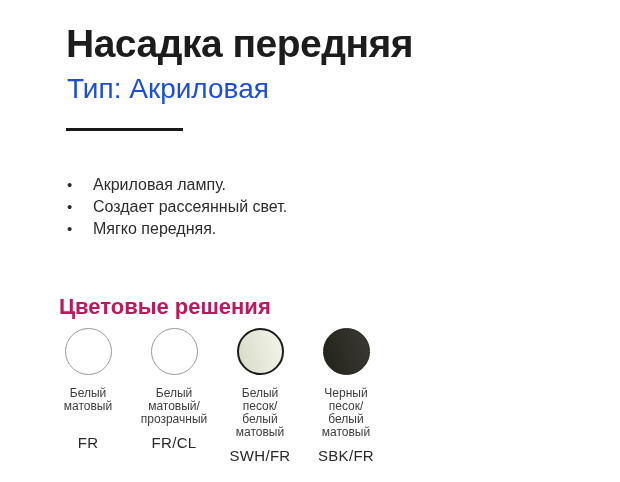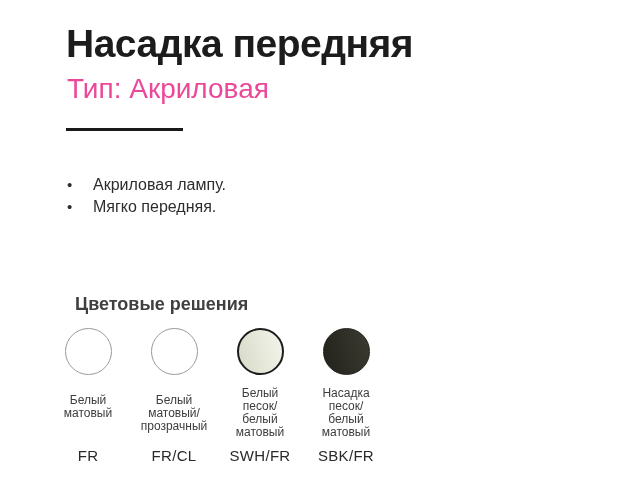--- a/index.html
+++ b/index.html
@@ -23,21 +23,21 @@
     letter-spacing: -0.5px;
     color: #1c1c1c;
   }
   .subtitle {
     position: absolute;
     left: 67px;
     top: 74px;
     font-size: 28px;
     line-height: 1.1;
     font-weight: 400;
-    color: #ec4899;
+    color: #1d4ed8;
   }
   .divider {
     position: absolute;
     left: 66px;
     top: 128px;
     width: 117px;
     height: 3px;
     background: #191919;
   }
   .features {
@@ -59,38 +59,37 @@
   .features li::before {
     content: "\2022";
     position: absolute;
     left: 1px;
     top: 0;
     font-size: 15px;
     color: #2d2d2d;
   }
   .colors-heading {
     position: absolute;
-    left: 75px;
+    left: 59px;
     top: 294px;
-    font-size: 18px;
+    font-size: 22px;
     font-weight: 600;
-    color: #404040;
+    color: #be185d;
   }
   .swatch-row {
     position: absolute;
     left: 45px;
     top: 328px;
     display: flex;
   }
   .swatch-col {
     width: 86px;
     display: flex;
     flex-direction: column;
     align-items: center;
-    justify-content: space-between;
   }
   .swatch-circle {
     width: 47px;
     height: 47px;
     box-sizing: border-box;
     border-radius: 50%;
     border: 1px solid #9a9a9a;
     background: #ffffff;
   }
   .swatch-col:nth-child(3) .swatch-circle { border-width: 2px; }
@@ -116,20 +115,21 @@
 <div class="page">
 
   <h1 class="title">Насадка передняя</h1>
 
   <div class="subtitle">Тип: Акриловая</div>
 
   <div class="divider"></div>
 
   <ul class="features">
     <li>Акриловая лампу.</li>
+    <li>Создает рассеянный свет.</li>
     <li>Мягко передняя.</li>
   </ul>
 
   <div class="colors-heading">Цветовые решения</div>
 
   <div class="swatch-row">
 
     <div class="swatch-col">
       <div class="swatch-circle" style="background: rgb(255, 255, 255); border-color: rgb(154, 154, 154);"></div>
       <div class="swatch-label">Белый
@@ -148,20 +148,20 @@
     <div class="swatch-col">
       <div class="swatch-circle" style="background: linear-gradient(75deg, rgb(215, 218, 200), rgb(244, 245, 235)); border-color: rgb(28, 28, 28);"></div>
       <div class="swatch-label">Белый
 песок/
 белый матовый</div>
       <div class="swatch-code">SWH/FR</div>
     </div>
 
     <div class="swatch-col">
       <div class="swatch-circle" style="background: linear-gradient(75deg, rgb(34, 34, 28), rgb(59, 59, 49)); border-color: rgb(32, 32, 26);"></div>
-      <div class="swatch-label">Насадка
+      <div class="swatch-label">Черный
 песок/
 белый матовый</div>
       <div class="swatch-code">SBK/FR</div>
     </div>
 
   </div>
 </div>
 
 </body></html>

